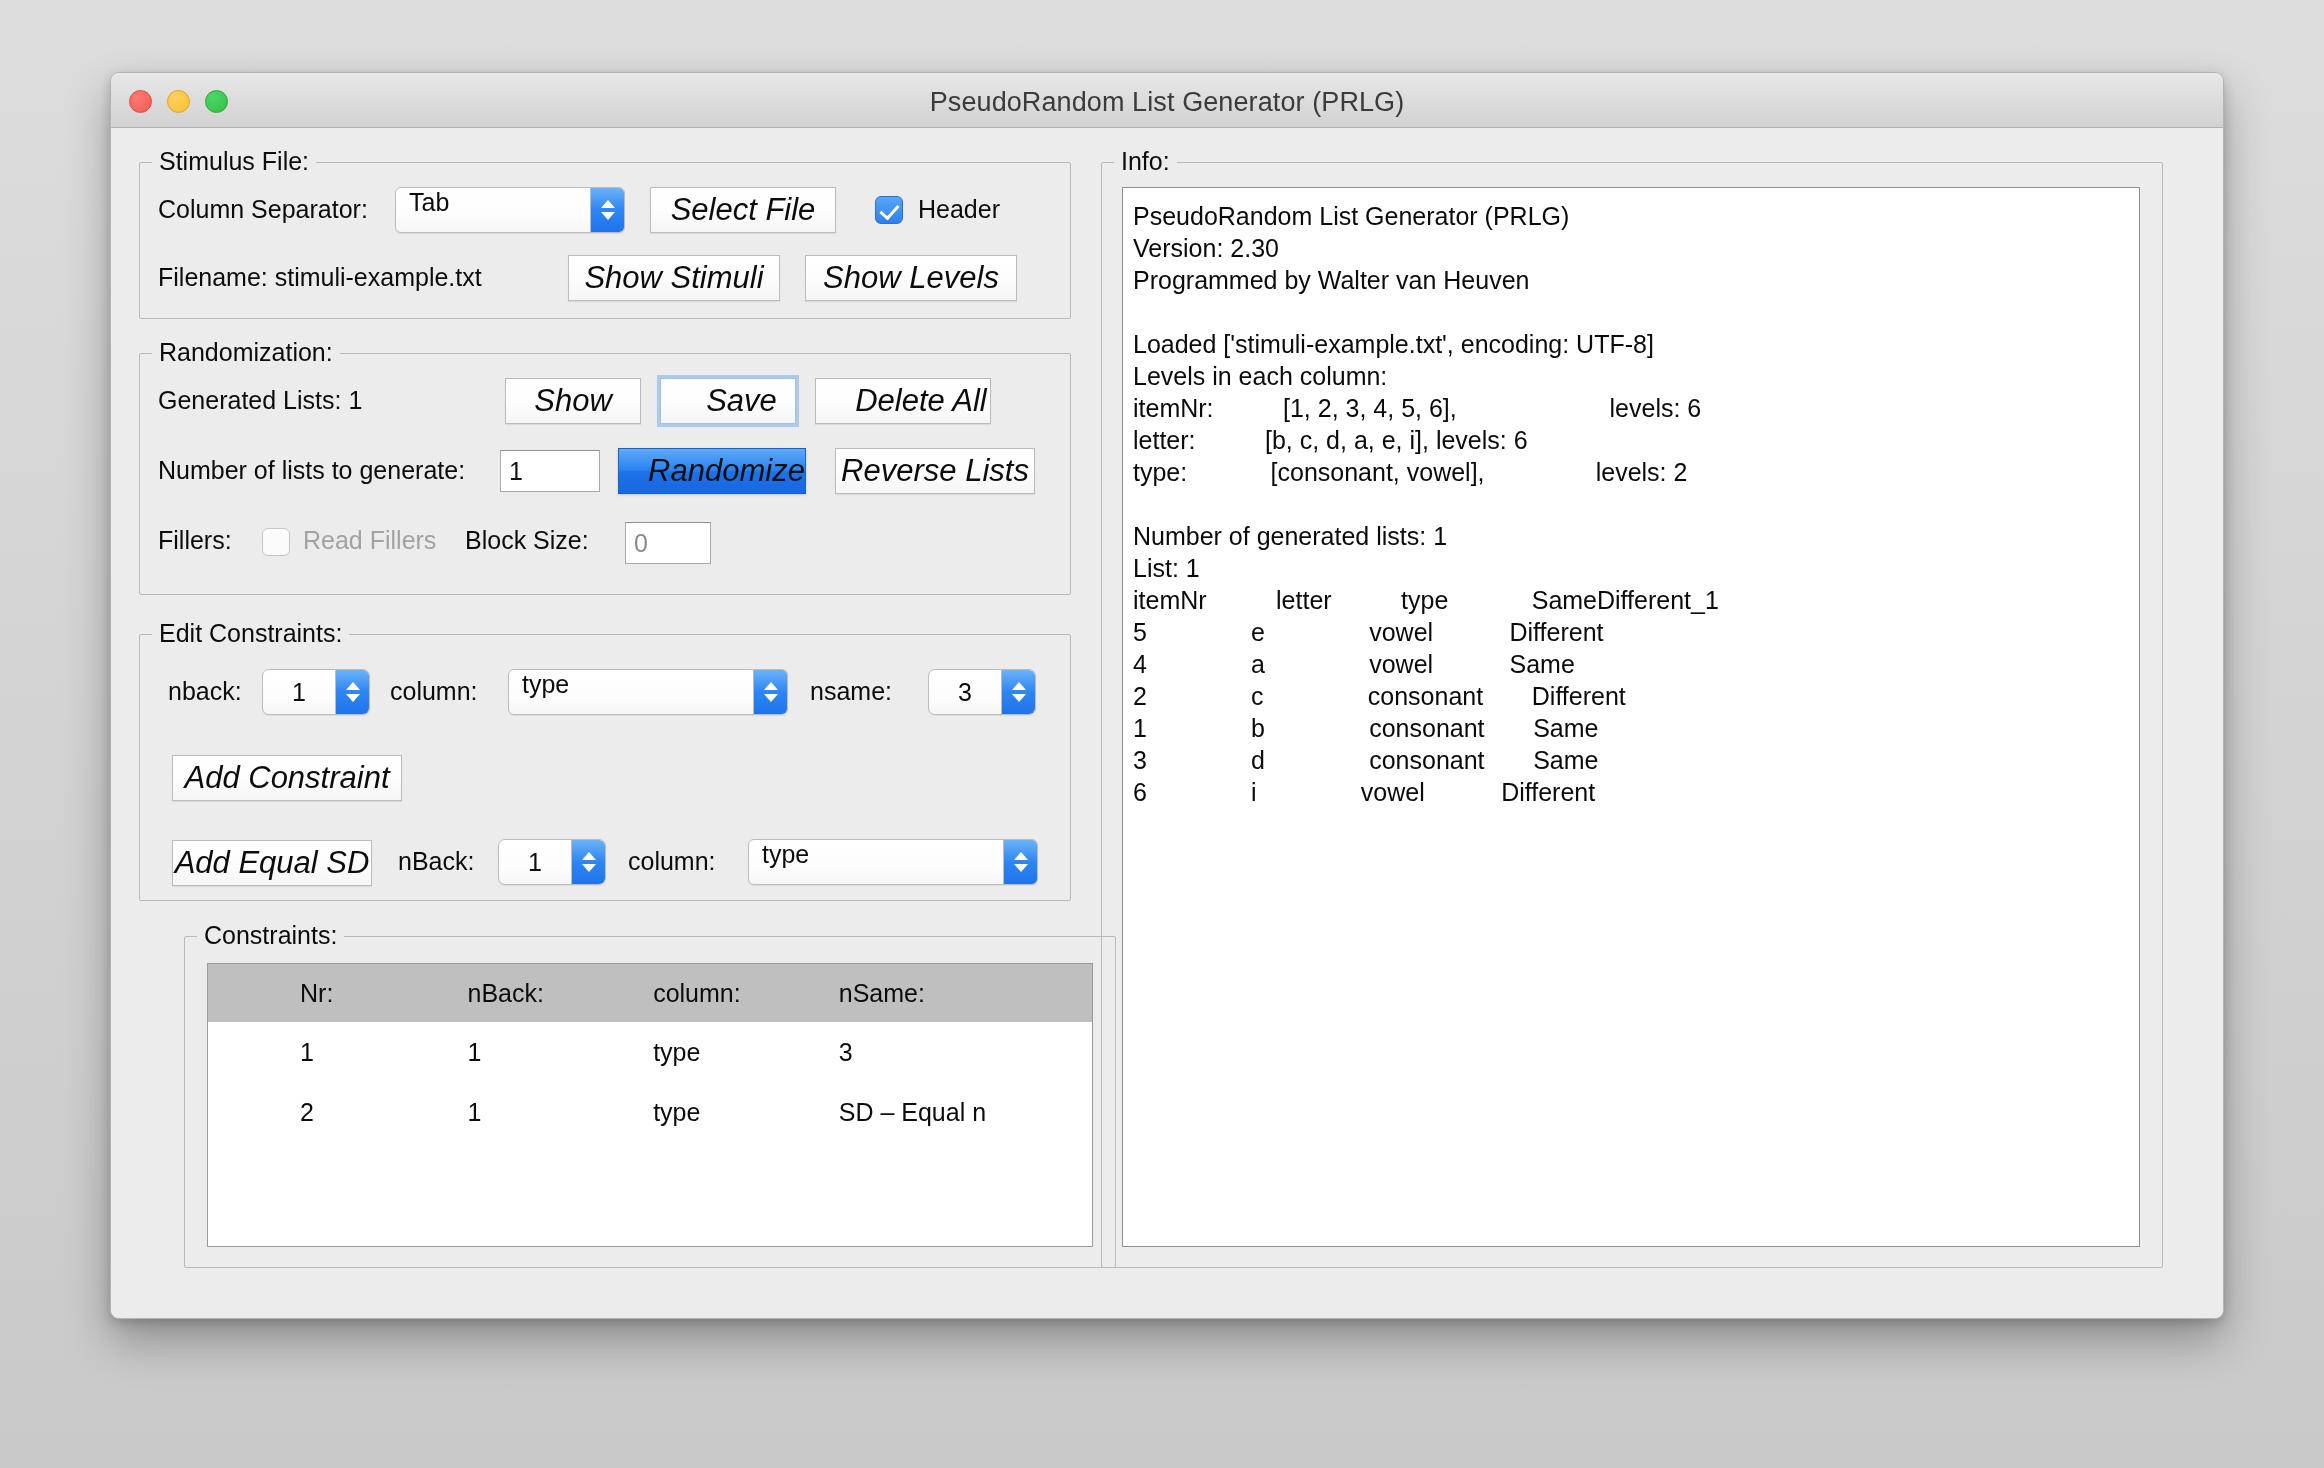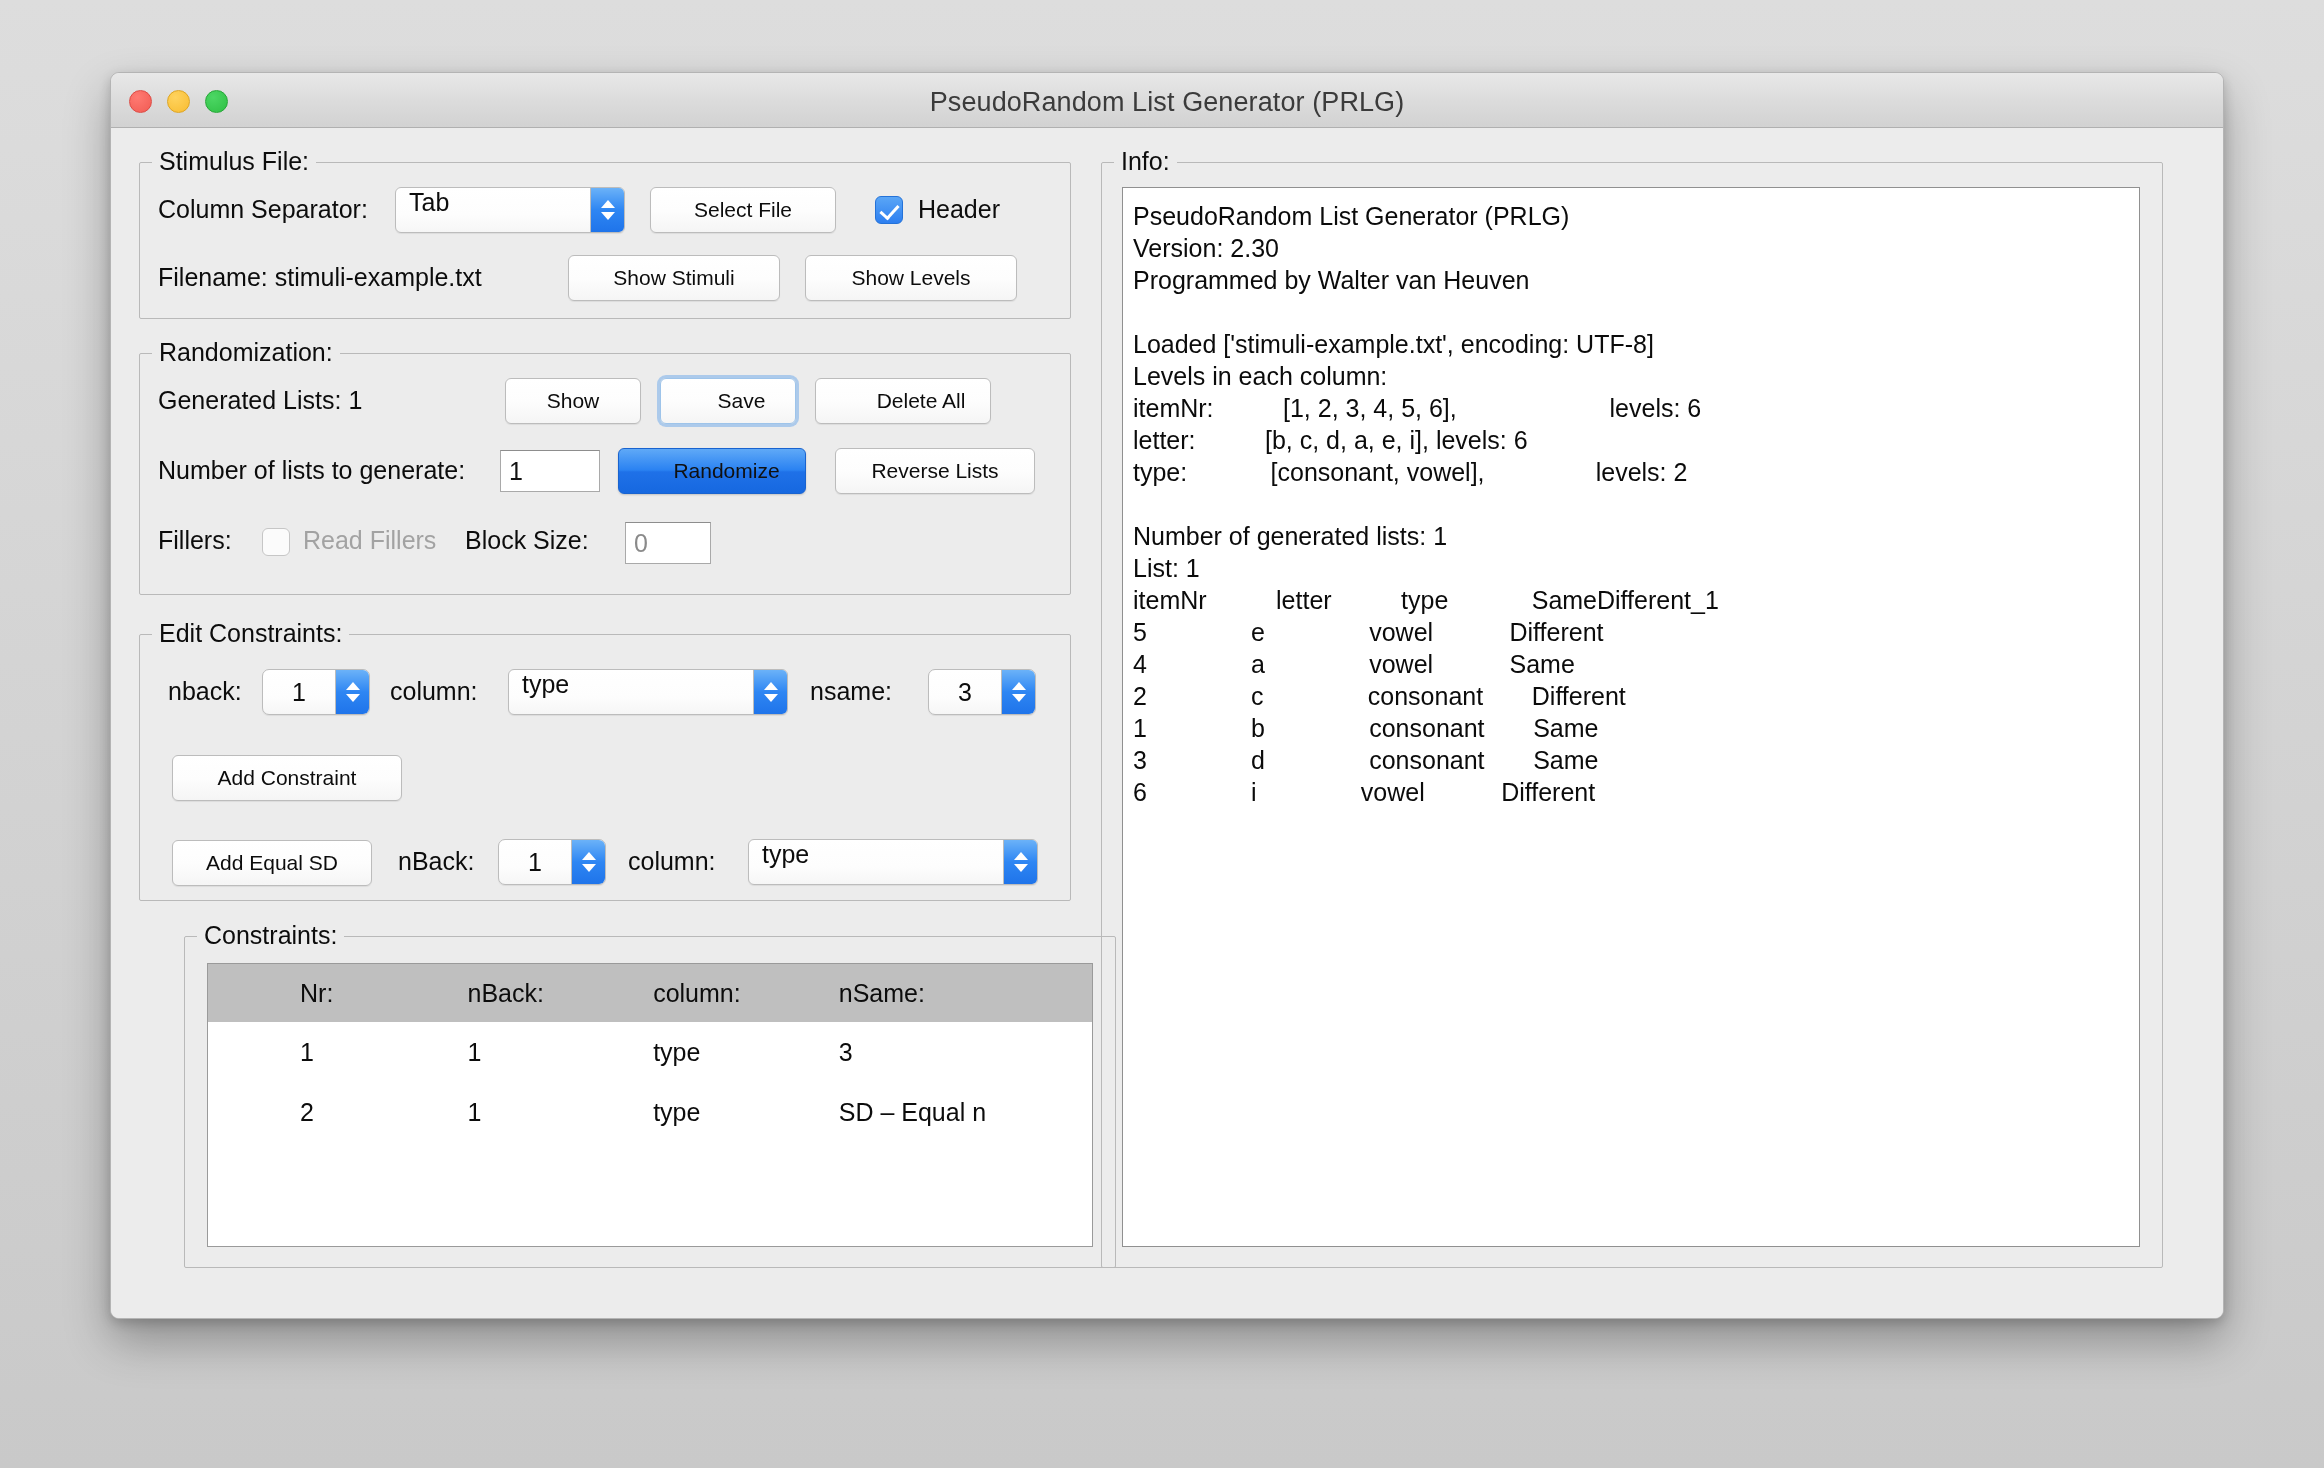--- a/index.html
+++ b/index.html
@@ -89,32 +89,33 @@
     color: #0c0c0c;
     white-space: nowrap;
   }
   .lbl.dim { color: #a2a2a2; }
 
   
   .btn {
     position: absolute;
     height: 46px;
     border: 1px solid #bcbcbc;
-    border-radius: 6px;
+    border-radius: 0;
     background: linear-gradient(180deg, #ffffff 0%, #fdfdfd 52%, #f5f5f5 100%);
     box-shadow: 0 1px 1px rgba(0,0,0,0.07);
-    font-size: 21px;
+    font-size: 31px;
     color: #0c0c0c;
     display: flex;
     align-items: center;
     justify-content: center;
     box-sizing: border-box;
     white-space: nowrap;
     cursor: default;
     user-select: none;
+    font-style: italic;
   }
   .btn.focused {
     border: 1px solid #9ec4ea;
     box-shadow: 0 0 0 3px rgba(120,175,235,0.55);
   }
   .btn.primary {
     background: linear-gradient(180deg, #5fa9f7 0%, #2a82f2 48%, #1f71e8 52%, #1668e0 100%);
     border: 1px solid #1963cf;
     color: #101010;
     box-shadow: 0 1px 2px rgba(0,0,0,0.18);

